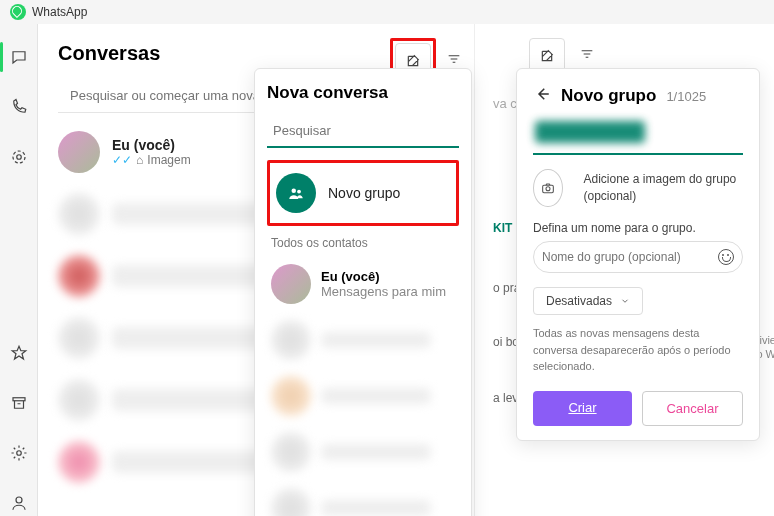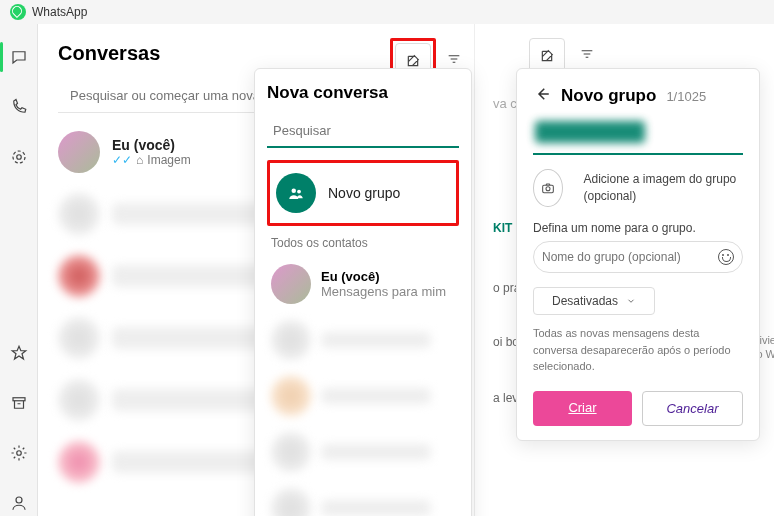--- a/index.html
+++ b/index.html
@@ -66,27 +66,27 @@
 .imgrow { display:flex; align-items:center; gap:21px; margin-bottom:14px;}
 .cam-circle{width:38px;height:38px;border-radius:50%;border:1px solid #ccc;display:flex;align-items:center;justify-content:center;}
 .cam-circle svg{width:16px;height:16px;stroke:#555;fill:none;stroke-width:1.6;}
 .imgtxt{font-size:12px;color:#444;line-height:1.4;}
 .label{font-size:12px;color:#444;margin-bottom:6px;}
 .gname{width:100%;display:flex;align-items:center;border:1px solid #ddd;border-radius:16px;padding:7px 8px;margin-bottom:14px;}
 .gname input{flex:1;border:none;outline:none;font-size:12px;color:#666;}
 .emoji{width:16px;height:16px;border:1.4px solid #555;border-radius:50%;position:relative;}
 .emoji::before{content:"";position:absolute;width:2px;height:2px;background:#555;border-radius:50%;top:4px;left:3px;box-shadow:5px 0 0 #555;}
 .emoji::after{content:"";position:absolute;width:7px;height:4px;border:1.4px solid #555;border-top:none;border-radius:0 0 8px 8px;top:7px;left:3px;}
-.tm-sel{display:inline-flex;align-items:center;gap:8px;border:1px solid #ddd;border-radius:4px;padding:6px 18px;font-size:12px;color:#444;margin-bottom:10px;}
+.tm-sel{display:inline-flex;align-items:center;gap:8px;border:1px solid #ddd;border-radius:4px;padding:6px 12px;font-size:12px;color:#444;margin-bottom:10px;}
 .tm-sel svg{width:10px;height:10px;stroke:#555;fill:none;stroke-width:2;}
 .desc{font-size:11px;color:#777;line-height:1.5;margin-bottom:16px;}
 .btns{display:flex;gap:10px;}
 .btn{flex:1;padding:9px 0;font-size:13px;border-radius:4px;text-align:center;cursor:pointer;}
-.btn.primary{background:#ec4899;color:#fff;border:none;text-decoration:underline;}
-.btn.secondary{background:#fff;color:#4c1d95;border:1px solid #ccc;font-style:italic;}
+.btn.primary{background:#8b5cf6;color:#fff;border:none;text-decoration:underline;}
+.btn.secondary{background:#fff;color:#ec4899;border:1px solid #ccc;}
 
 .side-snip{position:absolute;right:-2px;font-size:11px;color:#888;}
 </style>
 </head>
 <body>
 
 <div class="titlebar">
   <span class="wa-logo"></span>
   <span>WhatsApp</span>
 </div>

